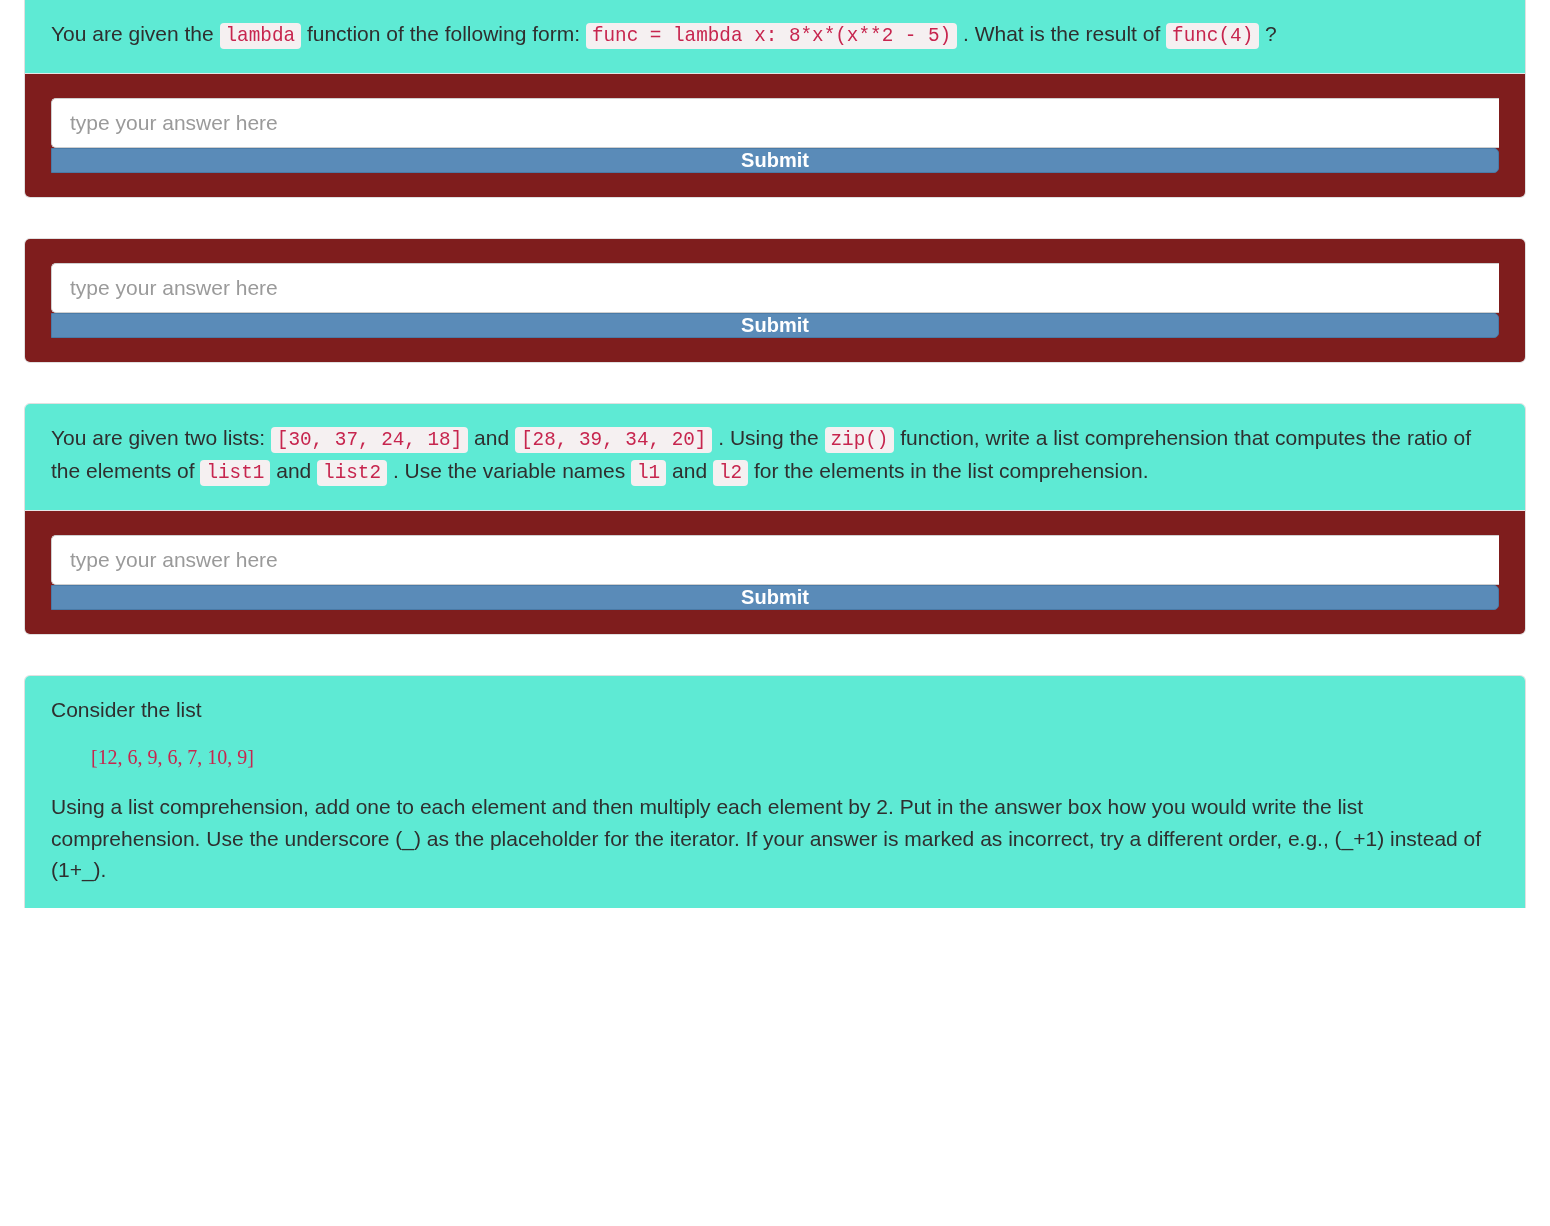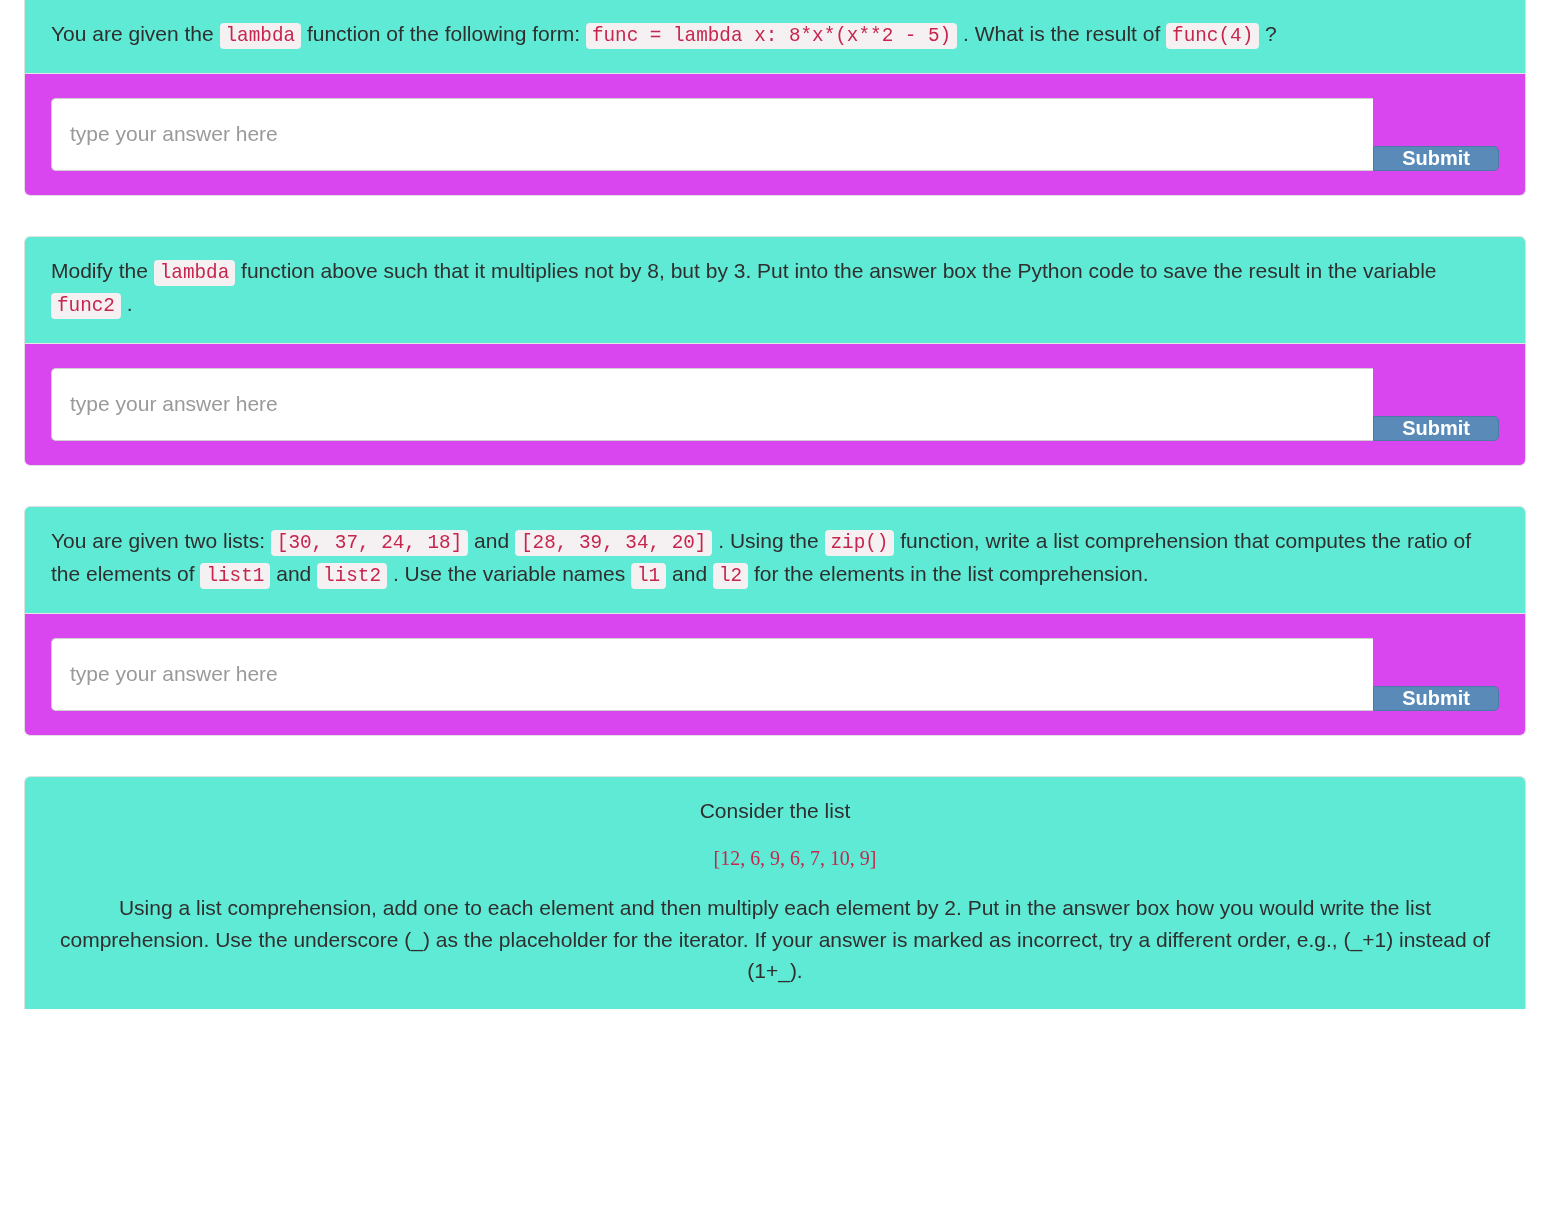--- a/index.html
+++ b/index.html
@@ -22,21 +22,22 @@
   .card:first-child { margin-top: 0; }
   .question {
     padding: 18px 26px 22px 26px;
     background: #5eead4;
     border-bottom: 1px solid #e6e6e6;
     color: #2f2f2f;
   }
   .answer-area {
     padding: 24px 26px;
     display: flex;
-    background: #d946ef;
+    background: #7f1d1d;
+    flex-direction: column;
   }
   .answer-input {
     flex: 1;
     border: 1px solid #cfcfcf;
     border-right: none;
     border-radius: 5px 0 0 5px;
     padding: 12px 18px;
     font-size: 21px;
     color: #333;
     outline: none;
@@ -45,21 +46,20 @@
   .answer-input::placeholder { color: #9a9a9a; }
   .submit-btn {
     background: #5a8bb8;
     color: #fff;
     border: 1px solid #4a7aa6;
     border-radius: 0 5px 5px 0;
     padding: 0 28px;
     font-size: 20px;
     font-weight: 600;
     cursor: pointer;
-    margin-top: 48px;
   }
   code {
     font-family: "SFMono-Regular", Consolas, "Liberation Mono", Menlo, monospace;
     color: #c7254e;
     background: #f5f0f1;
     padding: 2px 6px;
     border-radius: 4px;
     font-size: 0.92em;
   }
   .codeblock {
@@ -82,38 +82,35 @@
   <div class="question">
     <p>You are given the <code>lambda</code> function of the following form: <code>func = lambda x: 8*x*(x**2 - 5)</code> . What is the result of <code>func(4)</code> ?</p>
   </div>
   <div class="answer-area">
     <input class="answer-input" type="text" placeholder="type your answer here" style="">
     <button class="submit-btn">Submit</button>
   </div>
 </div>
 
 <div class="card">
-  <div class="question">
-    <p>Modify the <code>lambda</code> function above such that it multiplies not by 8, but by 3. Put into the answer box the Python code to save the result in the variable <code>func2</code> .</p>
-  </div>
   <div class="answer-area">
     <input class="answer-input" type="text" placeholder="type your answer here" style="">
     <button class="submit-btn">Submit</button>
   </div>
 </div>
 
 <div class="card">
   <div class="question">
     <p>You are given two lists: <code>[30, 37, 24, 18]</code> and <code>[28, 39, 34, 20]</code> . Using the <code>zip()</code> function, write a list comprehension that computes the ratio of the elements of <code>list1</code> and <code>list2</code> . Use the variable names <code>l1</code> and <code>l2</code> for the elements in the list comprehension.</p>
   </div>
   <div class="answer-area">
     <input class="answer-input" type="text" placeholder="type your answer here" style="">
     <button class="submit-btn">Submit</button>
   </div>
 </div>
 
-<div class="card" style="margin-bottom:0; border-bottom:none; border-bottom-left-radius:0; border-bottom-right-radius:0;text-align:center;">
+<div class="card" style="margin-bottom:0; border-bottom:none; border-bottom-left-radius:0; border-bottom-right-radius:0;">
   <div class="question" style="border-bottom:none;">
     <p>Consider the list</p>
     <span class="codeblock">[12, 6, 9, 6, 7, 10, 9]</span>
     <p>Using a list comprehension, add one to each element and then multiply each element by 2. Put in the answer box how you would write the list comprehension. Use the underscore (_) as the placeholder for the iterator. If your answer is marked as incorrect, try a different order, e.g., (_+1) instead of (1+_).</p>
   </div>
 </div>
 
 </body></html>

